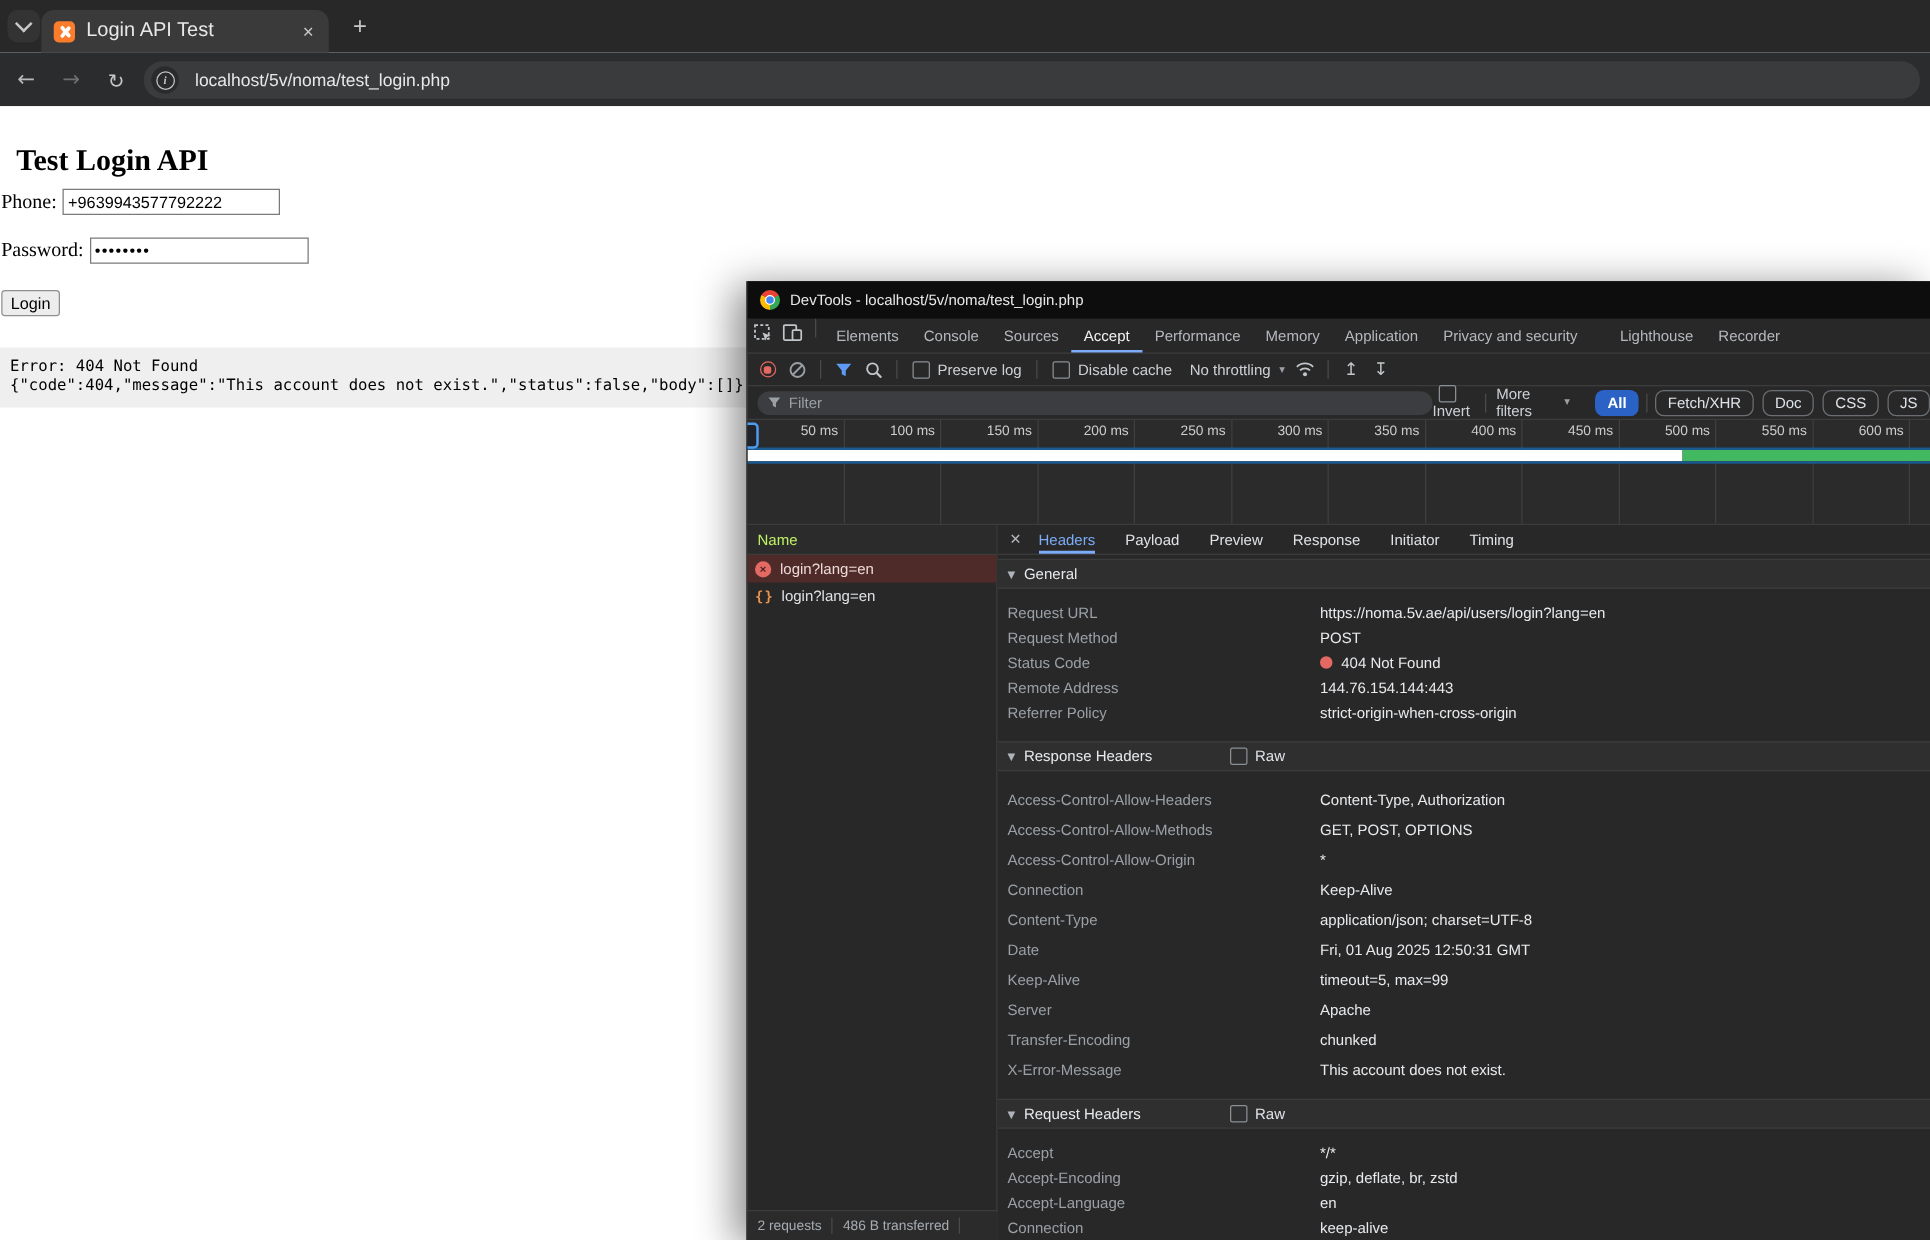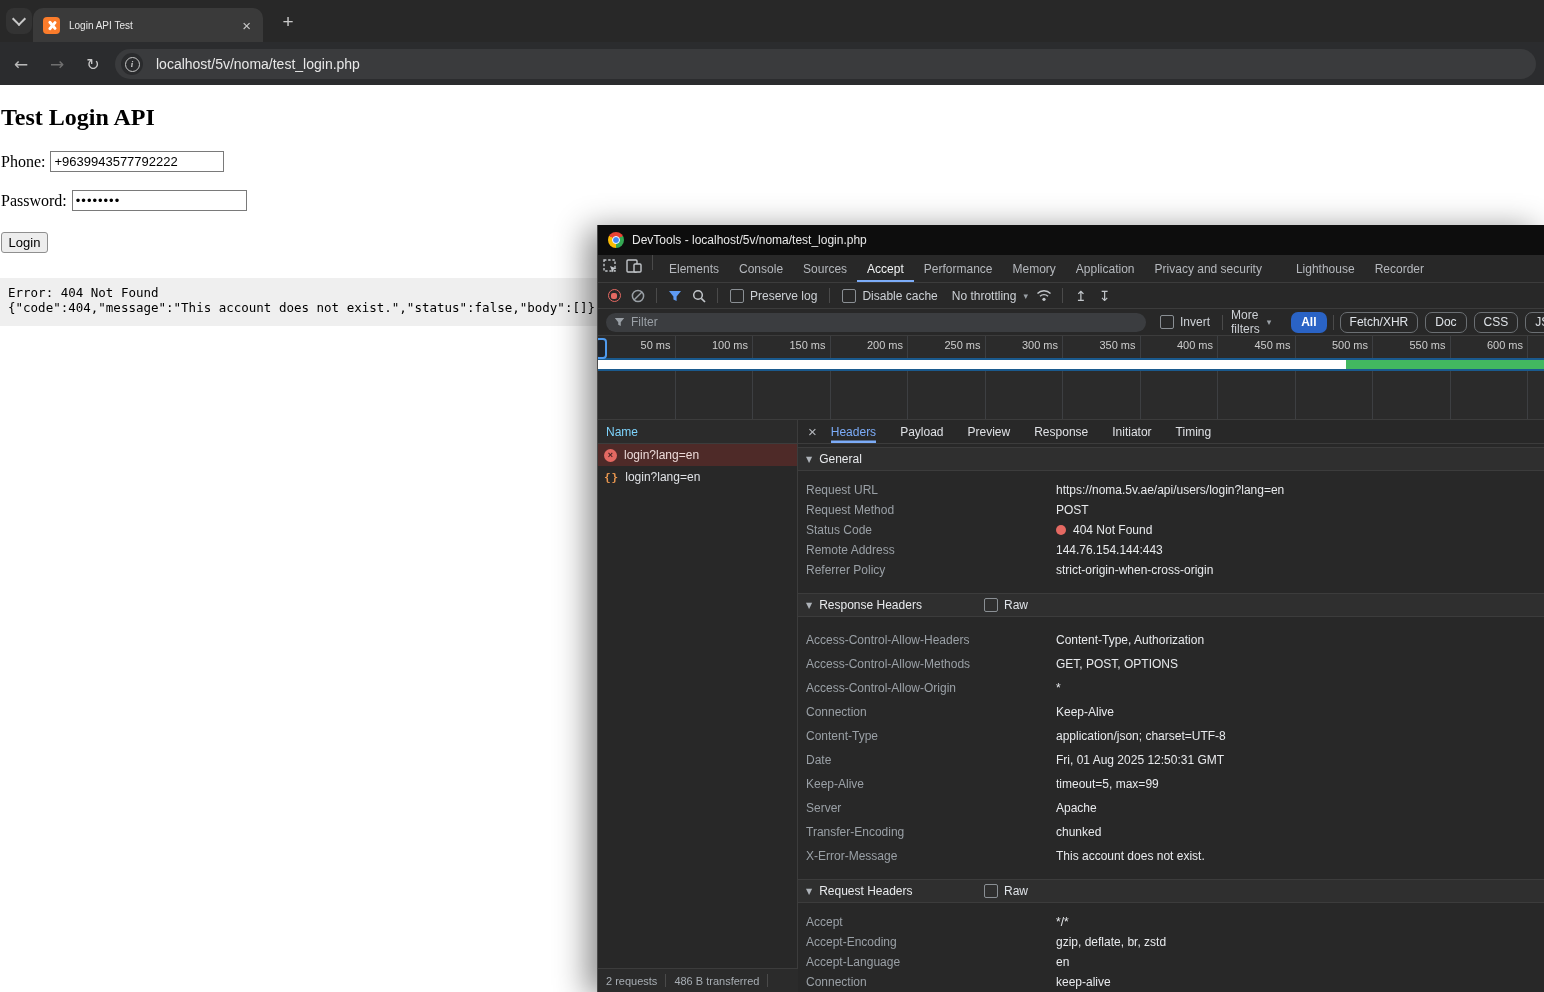--- a/index.html
+++ b/index.html
@@ -14,41 +14,41 @@
   .chev{width:8px;height:8px;border-right:2px solid #c9c9c9;border-bottom:2px solid #c9c9c9;
         transform:rotate(45deg);margin-top:-4px;}
   .tab{position:absolute;top:8px;left:33px;width:230px;height:34px;background:#3a3a3a;
        border-radius:10px 10px 0 0;display:flex;align-items:center;padding:0 10px;box-sizing:border-box;}
   .favicon{width:17px;height:17px;border-radius:4px;background:var(--xampp-orange,#fb7c2b);
            position:relative;flex:none;}
   .favicon::before,.favicon::after{content:"";position:absolute;left:8px;top:3px;width:2.5px;height:11px;
            background:#fff;border-radius:2px;}
   .favicon::before{transform:rotate(40deg);}
   .favicon::after{transform:rotate(-40deg);}
-  .tab-title{color:#e8e8e8;font-size:10px;margin-left:9px;flex:1;white-space:nowrap;overflow:hidden;}
+  .tab-title{color:#e8e8e8;font-size:16px;margin-left:9px;flex:1;white-space:nowrap;overflow:hidden;}
   .tab-close{color:#c9c9c9;font-size:15px;line-height:15px;padding:0 2px;cursor:pointer;}
   .newtab{position:absolute;top:10px;left:276px;width:24px;height:24px;color:#c9c9c9;font-size:19px;
           display:flex;align-items:center;justify-content:center;cursor:pointer;border-radius:50%;}
   .toolbar{position:absolute;top:42px;left:0;width:1544px;height:43px;background:#2b2c2e;}
   .navbtn{position:absolute;top:9px;width:26px;height:26px;display:flex;align-items:center;justify-content:center;
           font-size:17px;cursor:pointer;}
   .nav-back{left:8px;color:#b9b9b9;}
   .nav-fwd{left:44px;color:#6f6f6f;}
   .nav-reload{left:80px;color:#c7c7c7;font-size:16px;}
   .omnibox{position:absolute;top:7px;left:115px;width:1421px;height:30px;background:#3a3b3d;border-radius:15px;
            display:flex;align-items:center;cursor:text;}
   .info-icon{width:22px;height:22px;border-radius:50%;background:#2a2b2d;color:#c7c7c7;margin-left:6px;
              display:flex;align-items:center;justify-content:center;flex:none;cursor:pointer;}
   .info-icon span{border:1.4px solid #c7c7c7;border-radius:50%;width:13px;height:13px;font:italic bold 9px "Liberation Serif",serif;
              display:flex;align-items:center;justify-content:center;}
   .url{color:#e8e8e8;font-size:14px;margin-left:13px;white-space:nowrap;}
 
   
   .page{position:absolute;top:85px;left:0;width:1544px;bottom:0;background:#fff;color:#000;}
-  .page h1{position:absolute;top:19px;left:1px;margin:0;font:bold 24px "Liberation Serif",serif;}
+  .page h1{position:absolute;top:19px;left:1px;margin:12px;font:bold 24px "Liberation Serif",serif;}
   .frow{position:absolute;left:1px;display:flex;align-items:center;font:16px "Liberation Serif",serif;}
   .frow-phone{top:66px;}
   .frow-password{top:105px;}
   .frow input{margin-left:5px;height:17px;border:1px solid #7a7a7a;font:13px "Liberation Sans",sans-serif;
               padding:1px 3px;background:#fff;color:#000;}
   .frow-phone input{width:166px;}
   .frow-password input{width:167px;letter-spacing:1px;}
   .login-btn{position:absolute;top:147px;left:1px;width:47px;height:21px;background:#ededed;
              border:1px solid #8f8f8f;border-radius:3px;font:13px "Liberation Sans",sans-serif;color:#000;cursor:pointer;}
   .error-box{position:absolute;top:193px;left:0;width:1544px;height:48px;background:#efefef;
@@ -98,21 +98,21 @@
   .ov-band{position:absolute;left:0;right:0;top:22px;height:13px;}
   .ov-line{position:absolute;left:0;right:0;height:2px;background:var(--timeline-blue,#1a5a8e);}
   .ov-line.top{top:0;} .ov-line.bot{bottom:0;}
   .ov-bar-white{position:absolute;top:2px;bottom:2px;left:0;width:748px;background:#fff;}
   .ov-bar-green{position:absolute;top:2px;bottom:2px;left:748px;right:0;background:var(--success-green,#42b860);}
   .ov-marker{position:absolute;left:-3px;top:2px;width:8px;height:17px;border:2px solid #4f9bef;border-radius:4px;
              background:#20242a;}
 
   .dt-main{position:absolute;top:195px;left:0;right:0;bottom:0;}
   .name-col{position:absolute;top:0;left:0;width:200px;bottom:0;border-right:1px solid #3c3c3c;box-sizing:border-box;}
-  .name-head{height:24px;display:flex;align-items:center;padding-left:8px;color:#7dd3fc;
+  .name-head{height:24px;display:flex;align-items:center;padding-left:8px;color:#bef264;
              border-bottom:1px solid #3c3c3c;box-sizing:border-box;background:#2b2b2b;}
   .req-row{height:22px;display:flex;align-items:center;padding-left:6px;cursor:pointer;white-space:nowrap;}
   .req-row.error-selected{background:var(--error-row-bg,#4e2a28);color:#ecdad8;}
   .fail-ic{width:13px;height:13px;border-radius:50%;background:var(--error-red,#e46962);color:#3a1f1e;
            font-size:9px;font-weight:bold;display:flex;align-items:center;justify-content:center;margin-right:7px;flex:none;}
   .json-ic{color:var(--json-orange,#e8964f);font:bold 11px "DejaVu Sans Mono",monospace;margin-right:6px;flex:none;letter-spacing:1px;}
   .dt-statusbar{position:absolute;left:0;bottom:0;width:200px;height:24px;border-top:1px solid #3c3c3c;
                 background:#2b2b2b;display:flex;align-items:center;color:#a7adb3;font-size:11px;box-sizing:border-box;padding-left:8px;}
   .dt-statusbar .sep{height:13px;margin:0 8px;}
 
@@ -262,21 +262,21 @@
     <span class="arr-glyph glyph">↧</span>
   </div>
 
   <div class="dt-filterrow">
     <span class="filter-pill">
       <svg class="ic" width="11" height="10" viewBox="0 0 14 12">
           <path d="M1 1 H13 L8.6 6.4 V11 L5.4 9.4 V6.4 Z" fill="#9aa0a6"></path>
         </svg>
       <span class="ph">Filter</span>
     </span>
-    <span class="chkrow" style="margin-left:14px;">
+    <span class="chkrow" style="margin-left:0;flex-direction:column;">
         <span class="chk"></span>
         <span>Invert</span>
       </span>
     <span class="sep"></span>
     <span class="throttle" style="margin-left:2px;">
       <span>More filters</span>
       <span class="dd-arrow glyph">▾</span>
     </span>
     <span class="chip active" style="margin-left:16px;">All</span>
     <span class="sep"></span>

